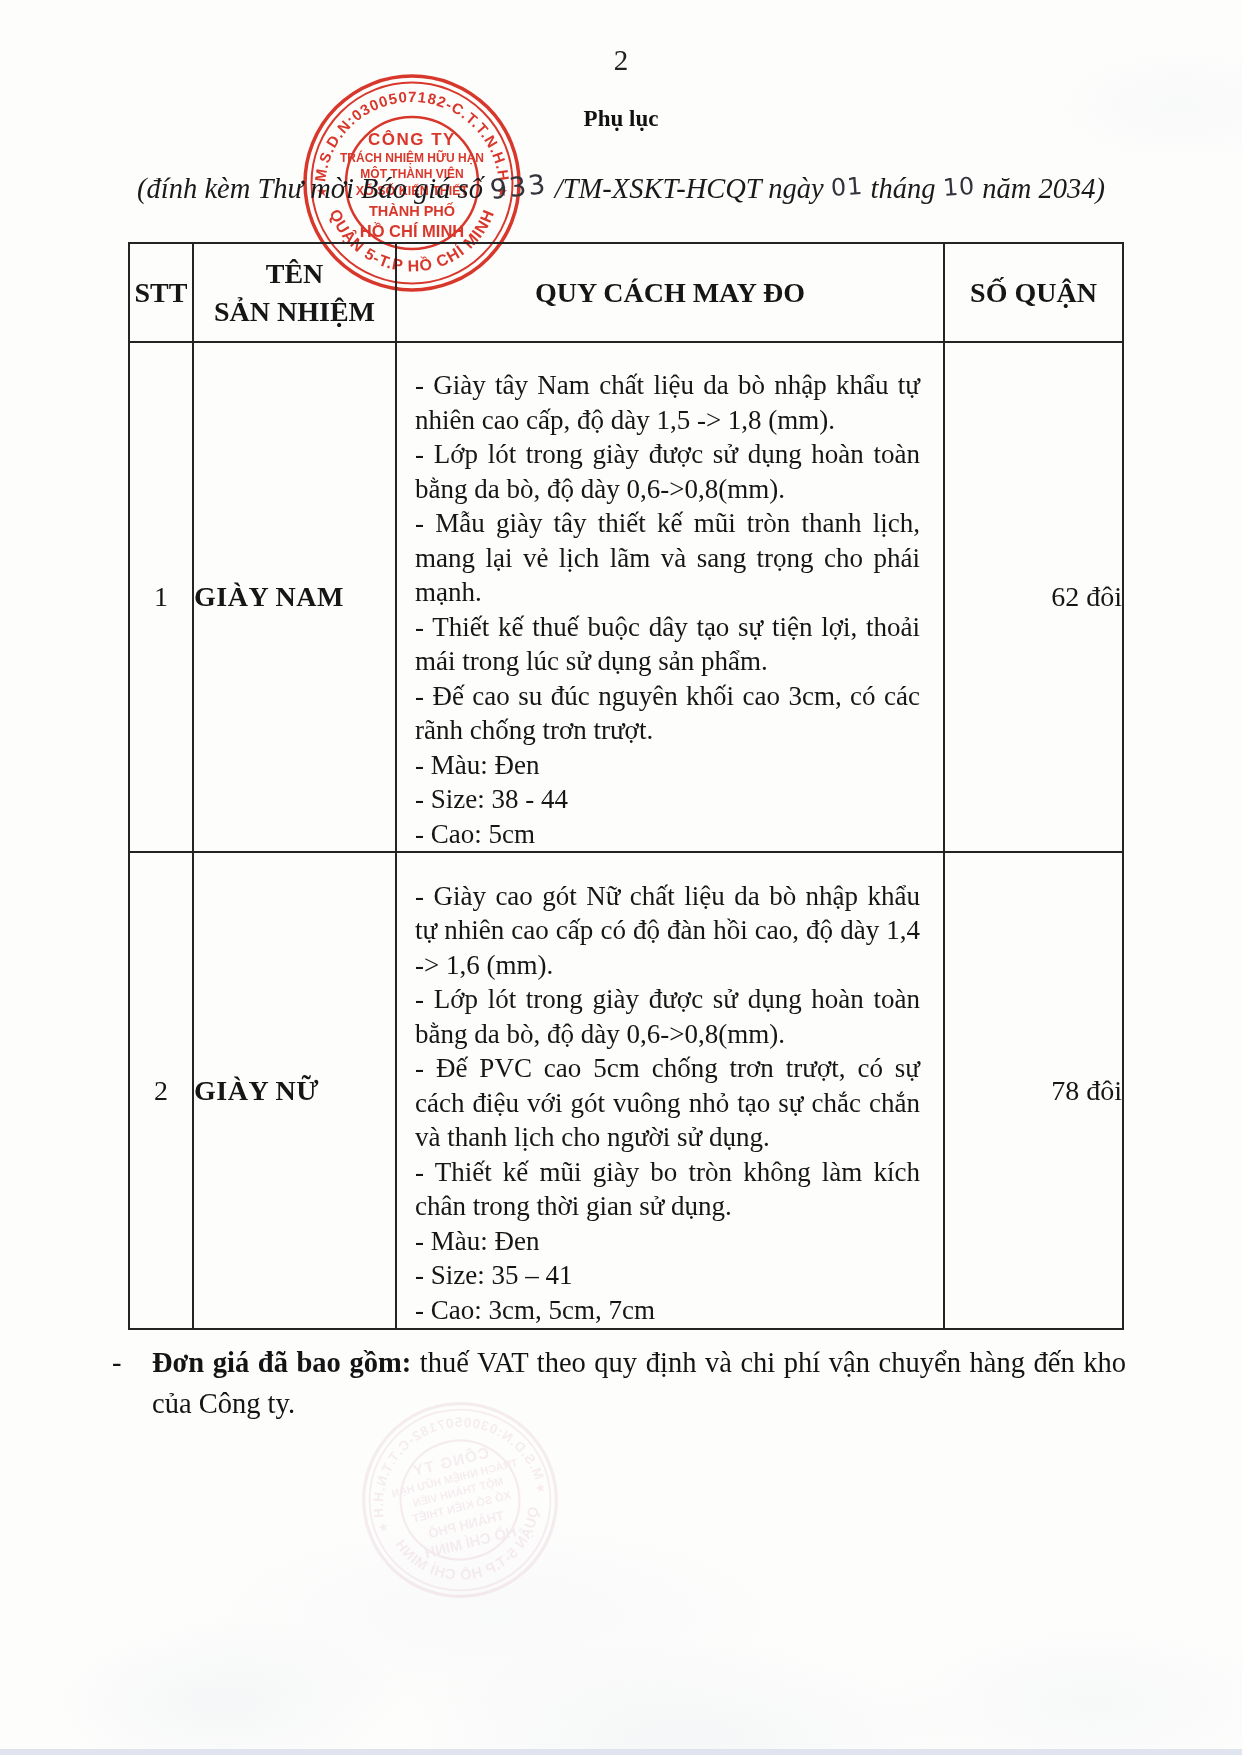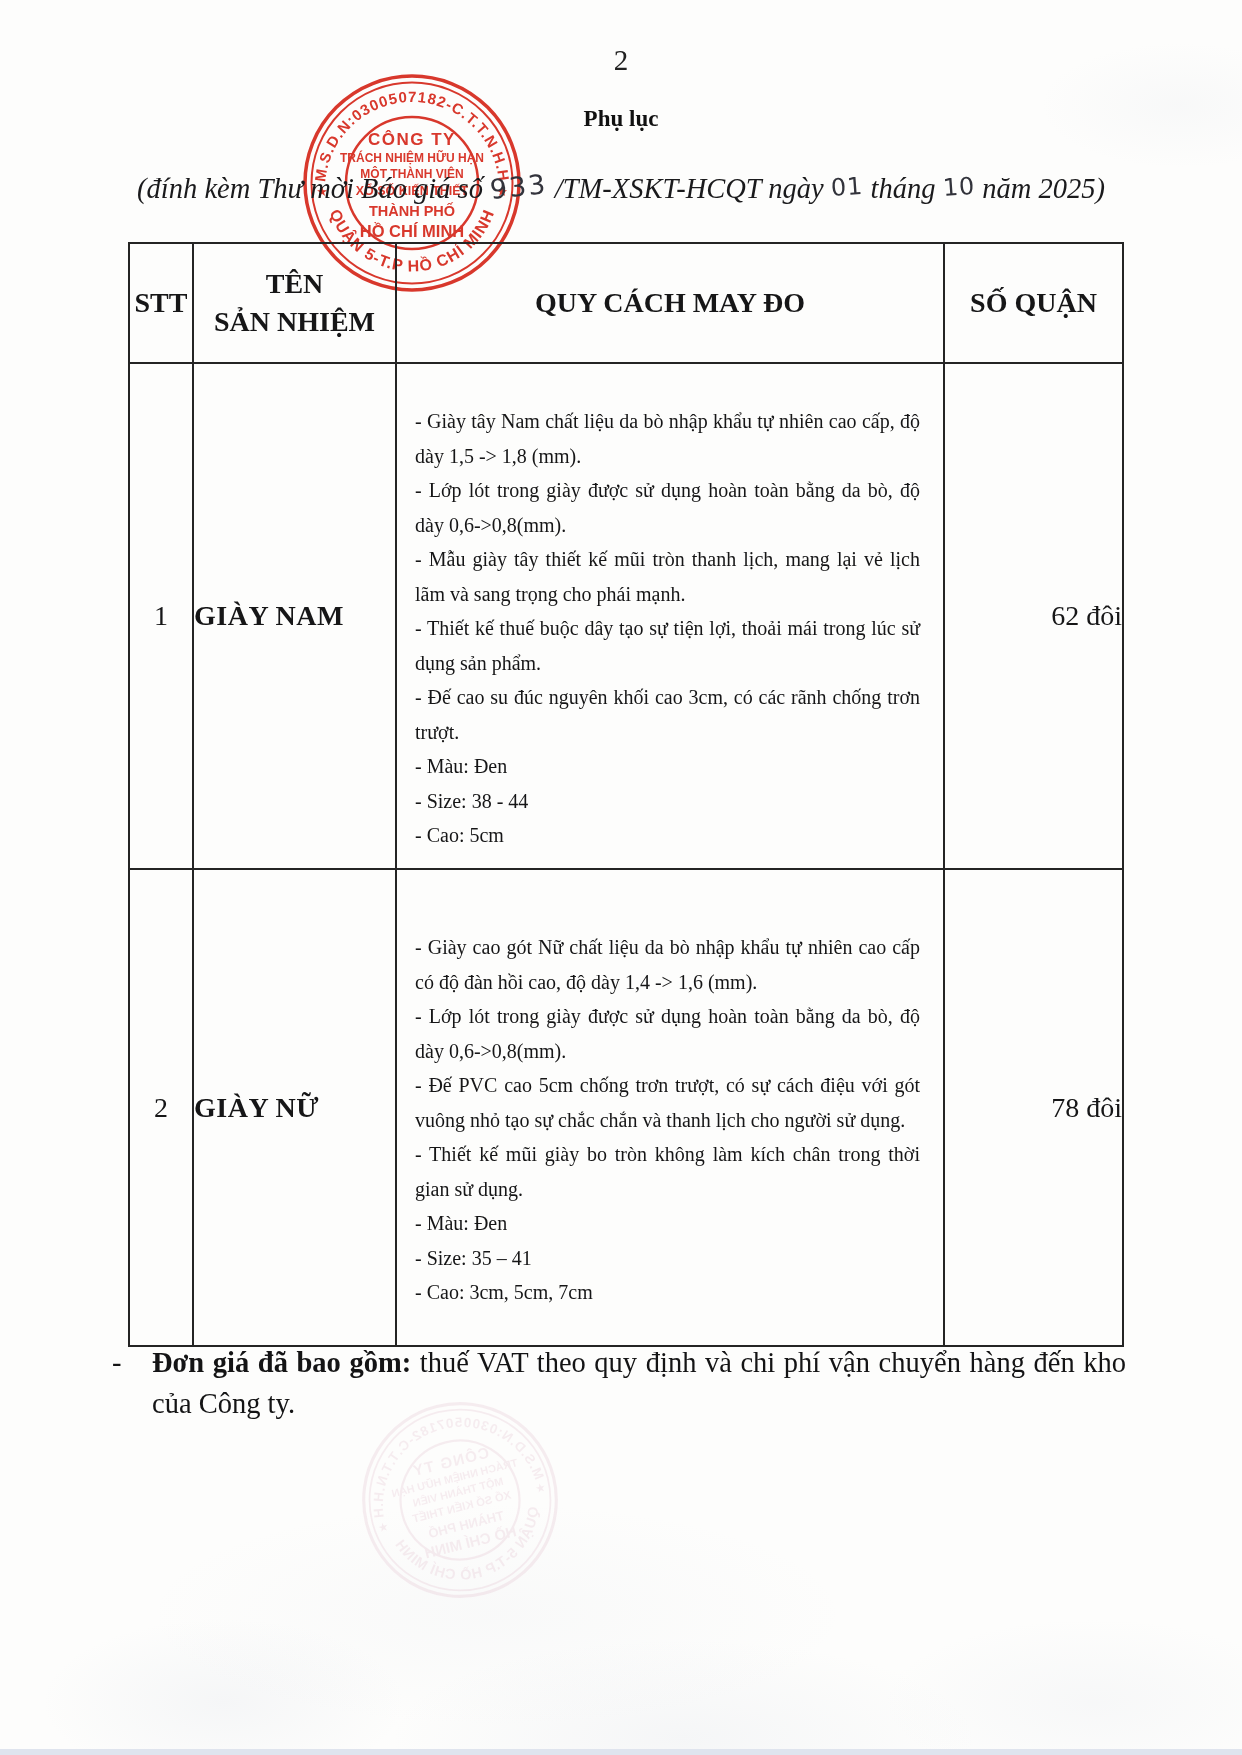--- a/index.html
+++ b/index.html
@@ -72,33 +72,33 @@
   }
   table.quote col.c-stt{width:64px;}
   table.quote col.c-ten{width:203px;}
   table.quote col.c-quy{width:548px;}
   table.quote col.c-sl{width:179px;}
   table.quote td,table.quote th{
     border:2px solid #242424;
     padding:0;vertical-align:middle;
     font-size:28px;color:#161617;
   }
-  tr.hdr{height:120px;margin-left:36px;}
+  tr.hdr{height:99px;margin-left:36px;}
   tr.row1{height:506px;}
   tr.row2{height:477px;}
   th.hcell{font-weight:bold;font-size:29px;text-align:center;line-height:38px;color:#0e0e0f;}
   td.center{text-align:center;}
   td.pname{text-align:left;font-weight:bold;font-size:29px;letter-spacing:.5px;color:#0e0e0f;}
   td.qty{text-align:right;font-size:28px;}
   td.desc{vertical-align:top;}
   td.desc .inner{
     padding:25px 23px 0 18px;
     text-align:justify;
     line-height:34.5px;
-    font-size:20px;
+    font-size:27px;
   }
   td.desc p{margin:0;}
 
   
   .footnote{
     position:absolute;left:112px;top:1342px;width:1014px;
     font-size:28.5px;line-height:41px;color:#141415;
     display:flex;
   }
   .footnote .dash{width:40px;flex:0 0 40px;}
@@ -137,21 +137,21 @@
         <text x="120" y="115" font-size="12">MỘT THÀNH VIÊN</text>
         <text x="120" y="132" font-size="12.5">XỔ SỐ KIẾN THIẾT</text>
         <text x="120" y="153" font-size="14.5">THÀNH PHỐ</text>
         <text x="120" y="174" font-size="16.5">HỒ CHÍ MINH</text>
       </g>
     </svg>
   </div>
 
   <div class="head-kicker">Phụ lục</div>
 
-  <div class="head-subtitle"><span>(đính kèm Thư mời Báo giá số </span><span class="handwr">933</span><span> /TM-XSKT-HCQT ngày </span><span class="handwr small">01</span><span> tháng </span><span class="handwr small">10</span><span> năm 2025)</span></div>
+  <div class="head-subtitle"><span>(đính kèm Thư mời Báo giá số </span><span class="handwr">933</span><span> /TM-XSKT-HCQT ngày </span><span class="handwr small">01</span><span> tháng </span><span class="handwr small">10</span><span> năm 2034)</span></div>
 
   <table class="quote">
     <colgroup>
         <col class="c-stt">
         <col class="c-ten">
         <col class="c-quy">
         <col class="c-sl">
       </colgroup>
     <tbody>
         <tr class="hdr">

